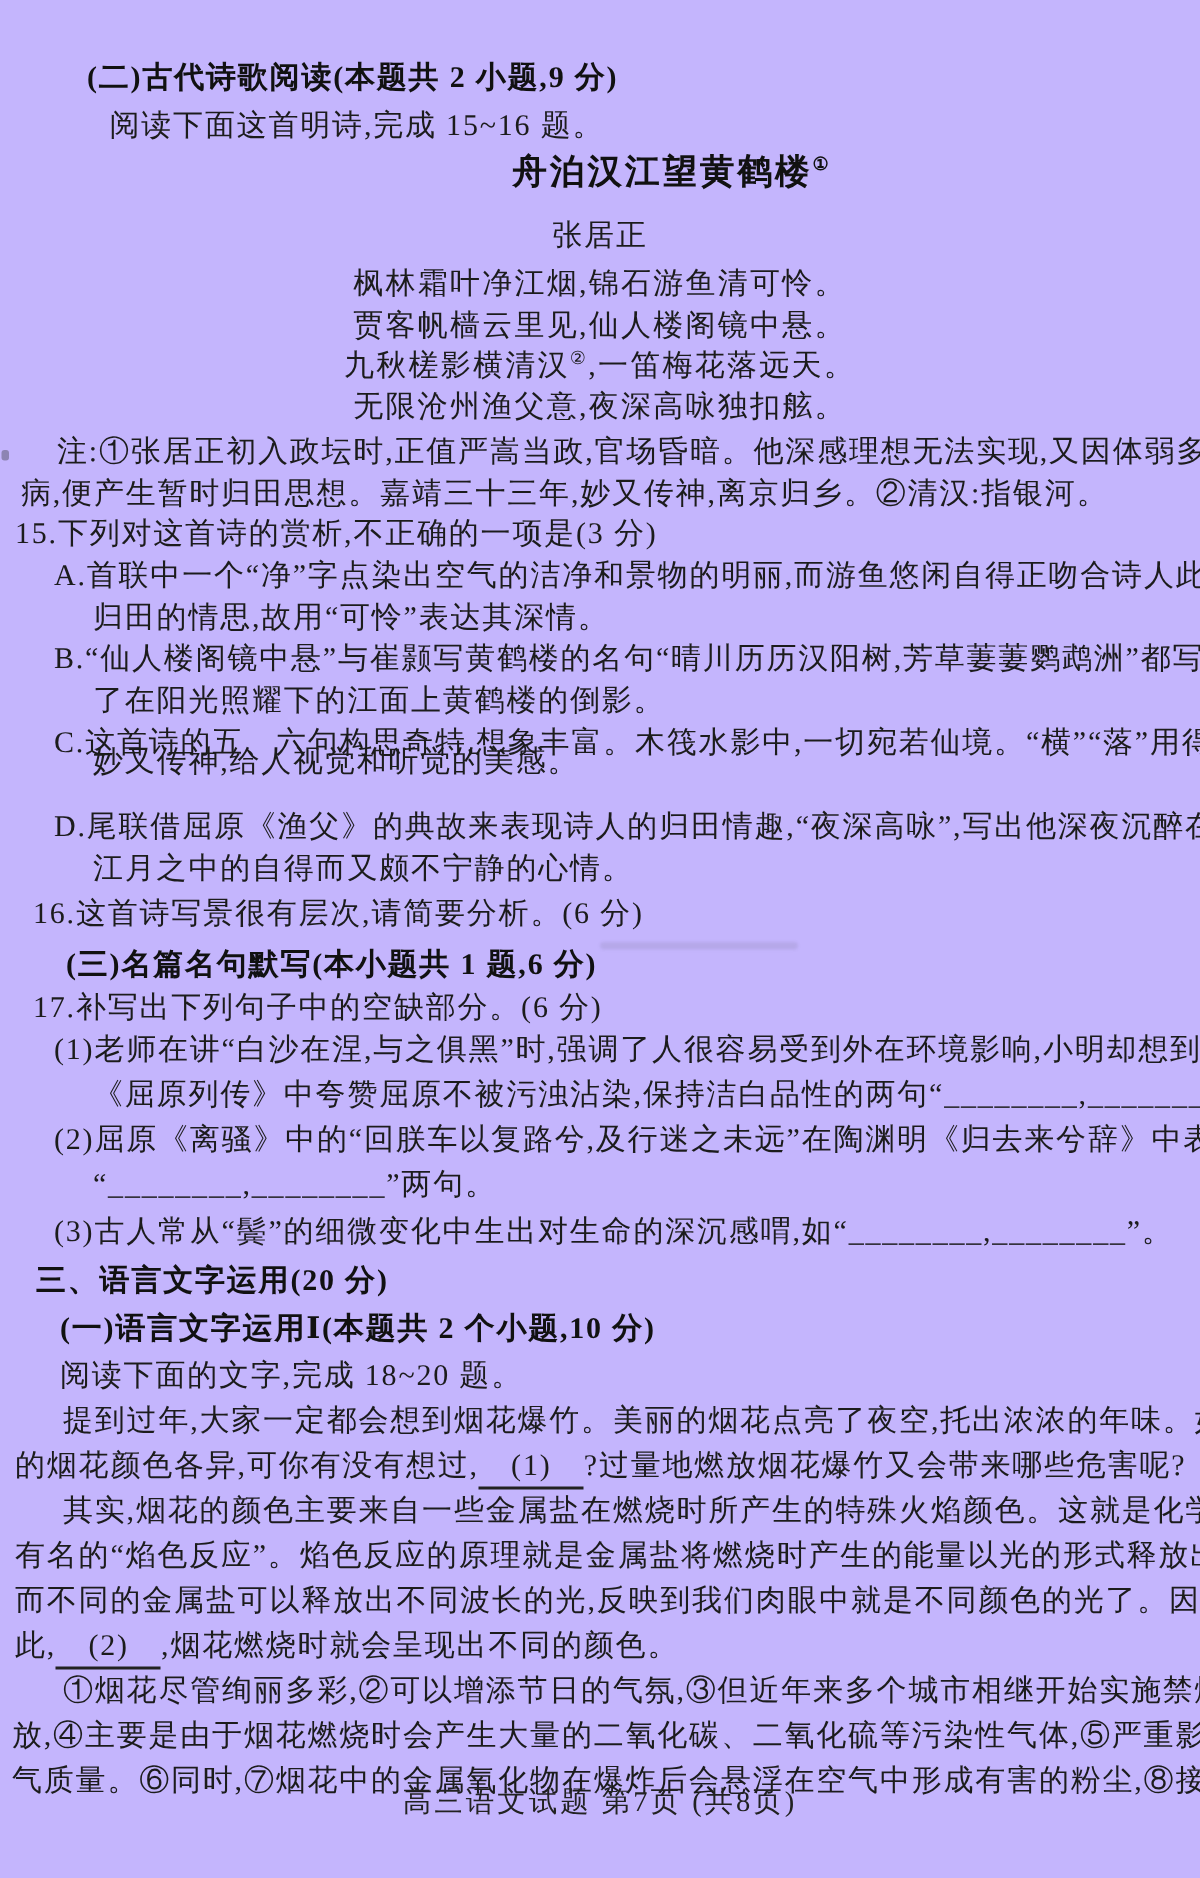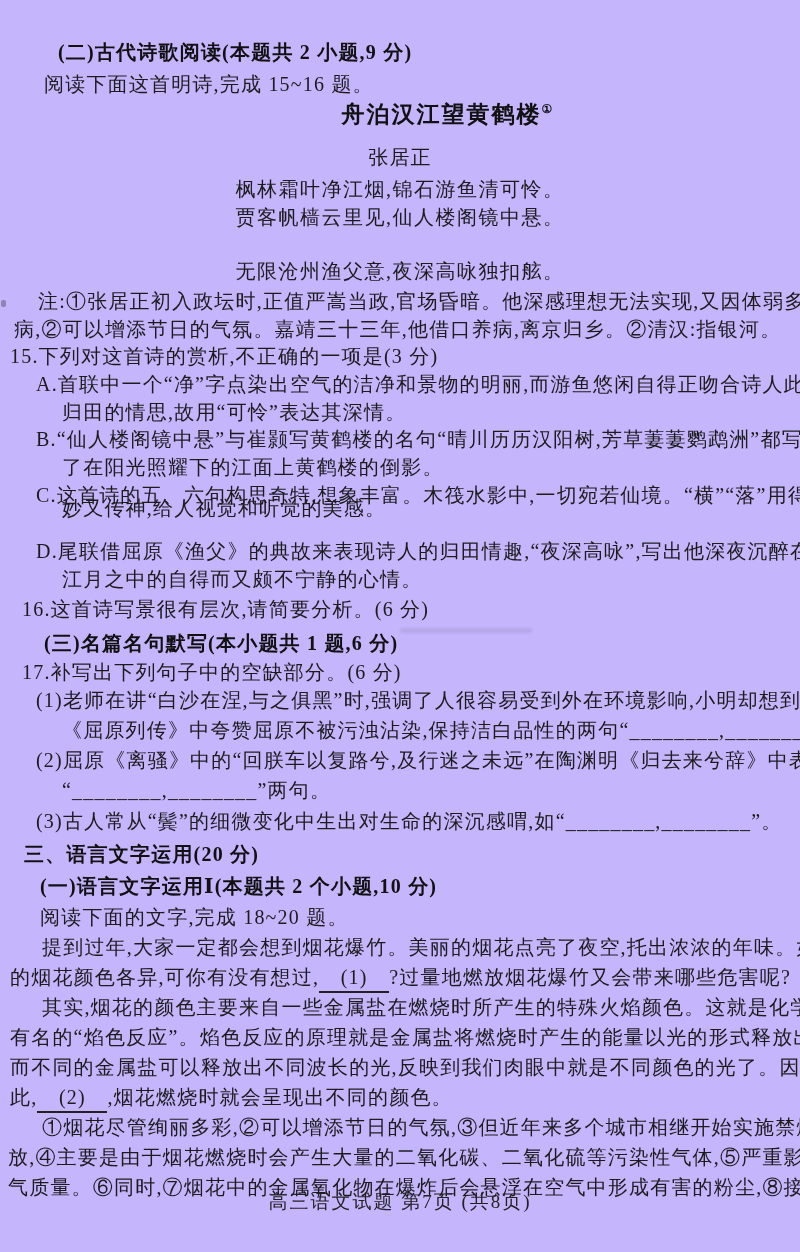--- a/index.html
+++ b/index.html
@@ -50,30 +50,31 @@
     border-radius:2px;
     filter:blur(0.5px);
   }
 </style>
 </head>
 <body>
 
 <div class="page">
 
   <div class="ln bold" style="top:38px;left:58px">(二)古代诗歌阅读(本题共 2 小题,9 分)</div>
-  <div class="ln" style="top:70px;left:44px">阅读下面这首明诗,完成 15~16 题。</div>
+  <div class="ln" style="top:70px;left:73px">阅读下面这首明诗,完成 15~16 题。</div>
 
   <div class="ln bold ctr poem-title" style="top:101px"><span>舟泊汉江望黄鹤楼</span><sup>①</sup></div>
   <div class="ln ctr" style="top:143px">张居正</div>
   <div class="ln ctr poem-line" style="top:175px">枫林霜叶净江烟,锦石游鱼清可怜。</div>
   <div class="ln ctr poem-line" style="top:203px">贾客帆樯云里见,仙人楼阁镜中悬。</div>
+  <div class="ln ctr poem-line" style="top:230px"><span>九秋槎影横清汉</span><sup>②</sup><span>,一笛梅花落远天。</span></div>
   <div class="ln ctr poem-line" style="top:257px">无限沧州渔父意,夜深高咏独扣舷。</div>
 
   <div class="ln" style="top:287px;left:38px">注:①张居正初入政坛时,正值严嵩当政,官场昏暗。他深感理想无法实现,又因体弱多</div>
-  <div class="ln" style="top:315px;left:14px">病,②可以增添节日的气氛。嘉靖三十三年,他借口养病,离京归乡。②清汉:指银河。</div>
+  <div class="ln" style="top:315px;left:14px">病,便产生暂时归田思想。嘉靖三十三年,妙又传神,离京归乡。②清汉:指银河。</div>
 
   <div class="ln" style="top:342px;left:10px">15.下列对这首诗的赏析,不正确的一项是(3 分)</div>
   <div class="ln" style="top:370px;left:36px">A.首联中一个“净”字点染出空气的洁净和景物的明丽,而游鱼悠闲自得正吻合诗人此时</div>
   <div class="ln" style="top:398px;left:62px">归田的情思,故用“可怜”表达其深情。</div>
   <div class="ln" style="top:425px;left:36px">B.“仙人楼阁镜中悬”与崔颢写黄鹤楼的名句“晴川历历汉阳树,芳草萋萋鹦鹉洲”都写出</div>
   <div class="ln" style="top:453px;left:62px">了在阳光照耀下的江面上黄鹤楼的倒影。</div>
   <div class="ln" style="top:481px;left:36px">C.这首诗的五、六句构思奇特,想象丰富。木筏水影中,一切宛若仙境。“横”“落”用得巧</div>
   <div class="ln" style="top:494px;left:62px">妙又传神,给人视觉和听觉的美感。</div>
   <div class="ln" style="top:537px;left:36px">D.尾联借屈原《渔父》的典故来表现诗人的归田情趣,“夜深高咏”,写出他深夜沉醉在美好</div>
   <div class="ln" style="top:565px;left:62px">江月之中的自得而又颇不宁静的心情。</div>

